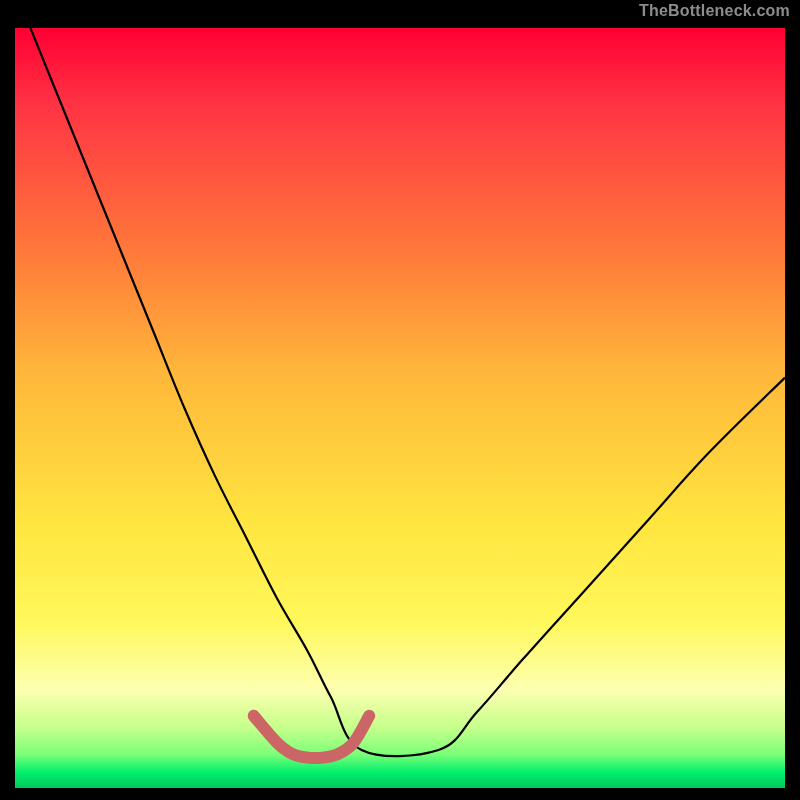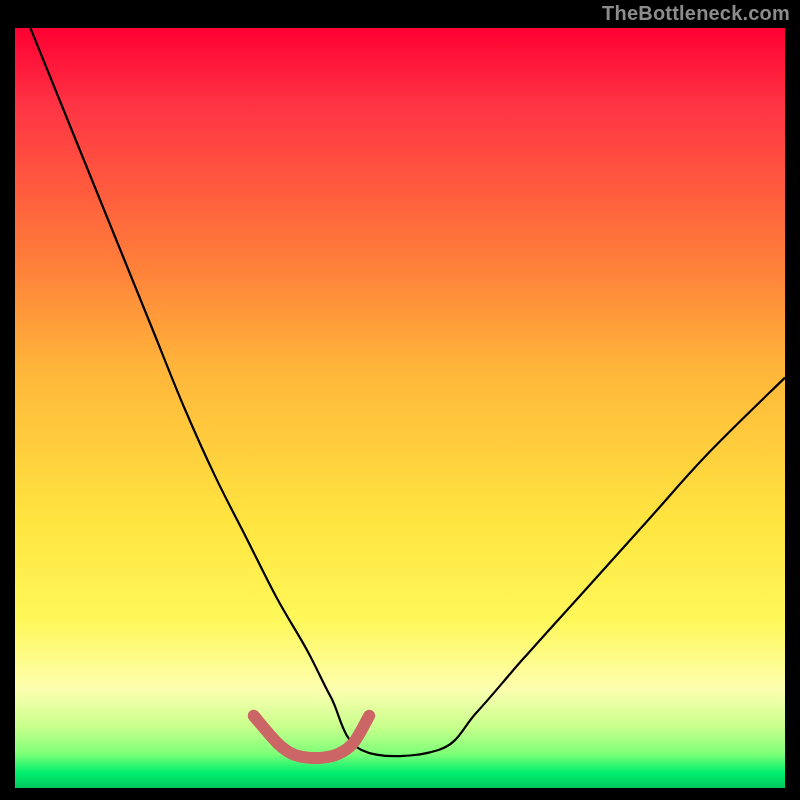--- a/index.html
+++ b/index.html
@@ -36,21 +36,21 @@
       #7eff78 95.5%,
       #00ef6e 98%,
       #00c85a 100%
     );
   }
   .watermark {
     position: absolute;
     top: 2px;
     right: 10px;
     font-family: Arial, Helvetica, sans-serif;
-    font-size: 20px;
+    font-size: 16px;
     font-weight: 600;
     color: #8c8c8c;
     letter-spacing: 0.2px;
   }
   svg.curves {
     position: absolute;
     left: 0;
     top: 0;
     width: 770px;
     height: 760px;

